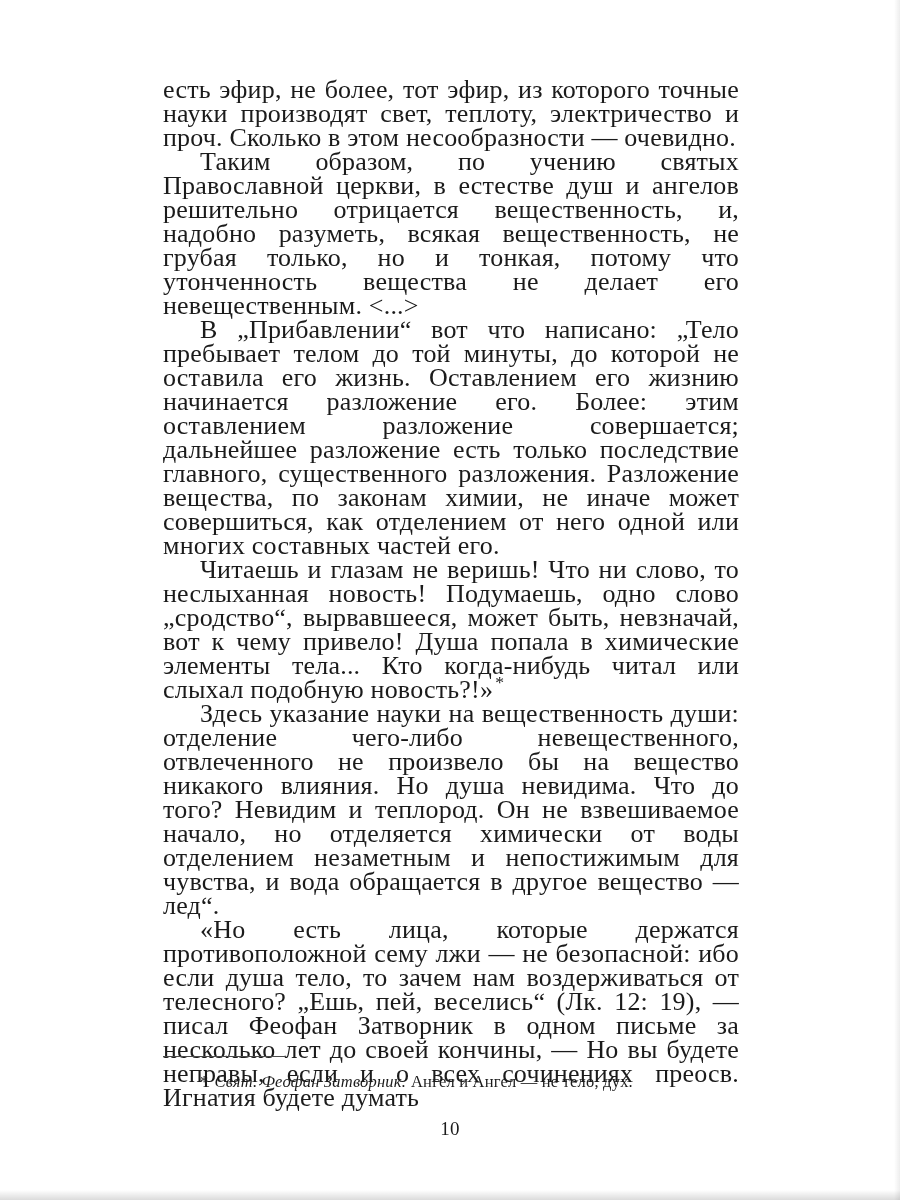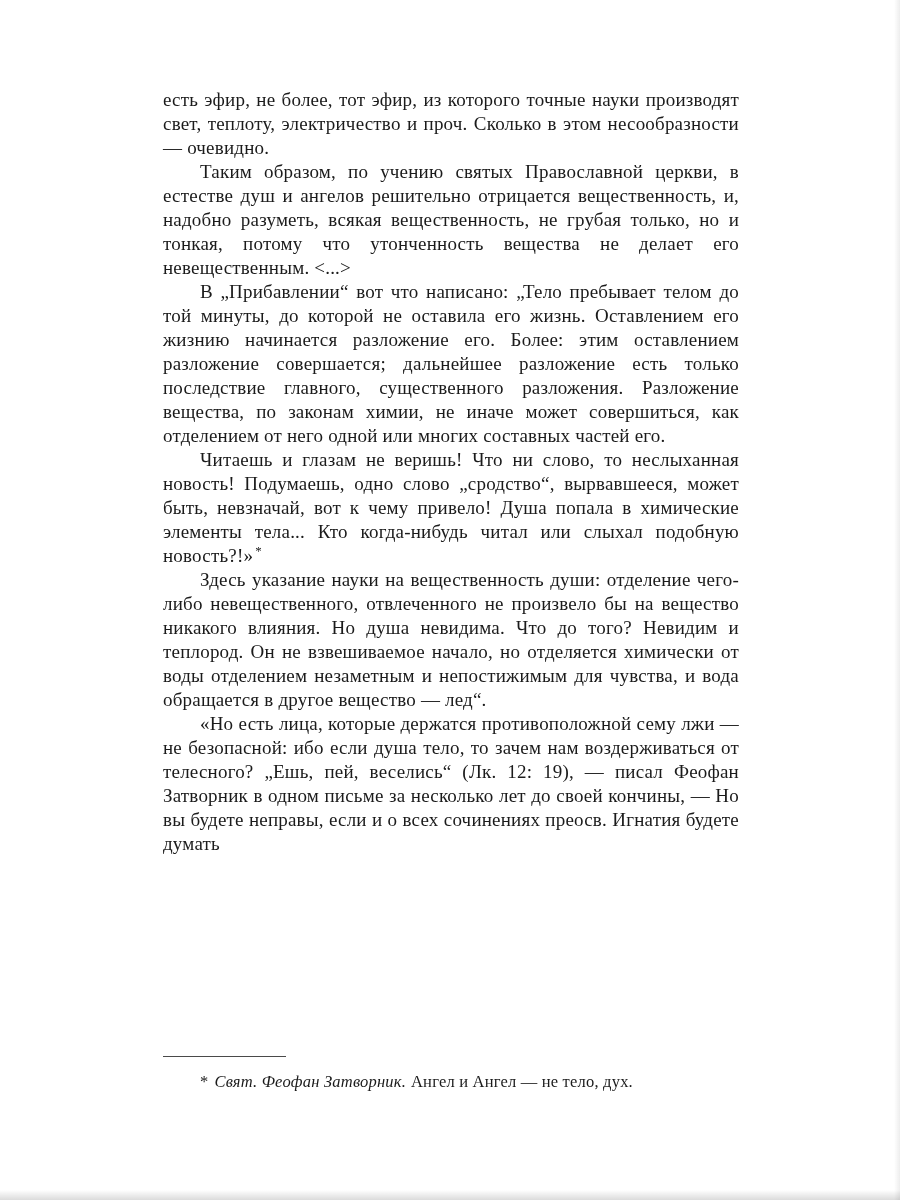--- a/index.html
+++ b/index.html
@@ -15,23 +15,23 @@
   .page {
     position: relative;
     width: 900px;
     height: 1200px;
     background: #ffffff;
     overflow: hidden;
   }
   .text-block {
     position: absolute;
     left: 163px;
-    top: 88px;
+    top: 78px;
     width: 576px;
-    font-size: 19px;
+    font-size: 26px;
     line-height: 24px;
     text-align: justify;
     letter-spacing: 0.2px;
   }
   .text-block p {
     margin: 0;
     text-indent: 37px;
   }
   .text-block p.no-indent {
     text-indent: 0;
@@ -103,16 +103,17 @@
       <p>Читаешь и глазам не веришь! Что ни слово, то неслыханная новость! Подумаешь, одно слово „сродство“, вырвавшееся, может быть, невзначай, вот к чему привело! Душа попала в химические элементы тела... Кто когда-нибудь читал или слыхал подобную новость?!»<sup>*</sup></p>
       <p>Здесь указание науки на вещественность души: отделение чего-либо невещественного, отвлеченного не произвело бы на вещество никакого влияния. Но душа невидима. Что до того? Невидим и теплород. Он не взвешиваемое начало, но отделяется химически от воды отделением незаметным и непостижимым для чувства, и вода обращается в другое вещество — лед“.</p>
       <p>«Но есть лица, которые держатся противоположной сему лжи — не безопасной: ибо если душа тело, то зачем нам воздерживаться от телесного? „Ешь, пей, веселись“ (Лк. 12: 19), — писал Феофан Затворник в одном письме за несколько лет до своей кончины, — Но вы будете неправы, если и о всех сочинениях преосв. Игнатия будете думать</p>
     </main>
 
   <div class="footnote-section">
     <div class="footnote-rule"></div>
     <p class="footnote-text"><span class="fn-marker">*</span><span class="fn-author">Свят. Феофан Затворник.</span><span class="fn-title">Ангел и Ангел — не тело, дух.</span></p>
   </div>
 
+  <div class="page-number">10</div>
 
   <div class="scan-shadow-bottom"></div>
   <div class="scan-shadow-right"></div>
 </div>
 
 </body></html>

